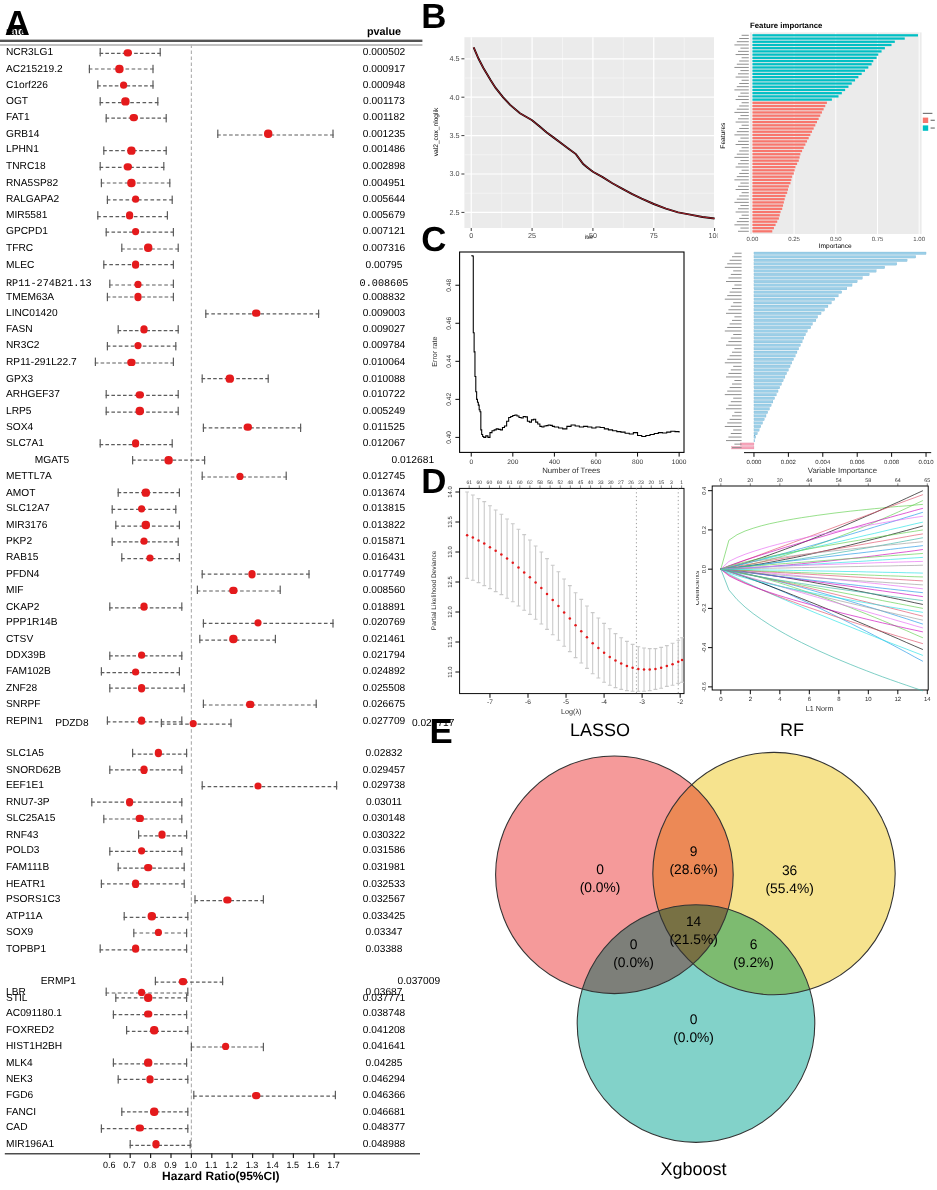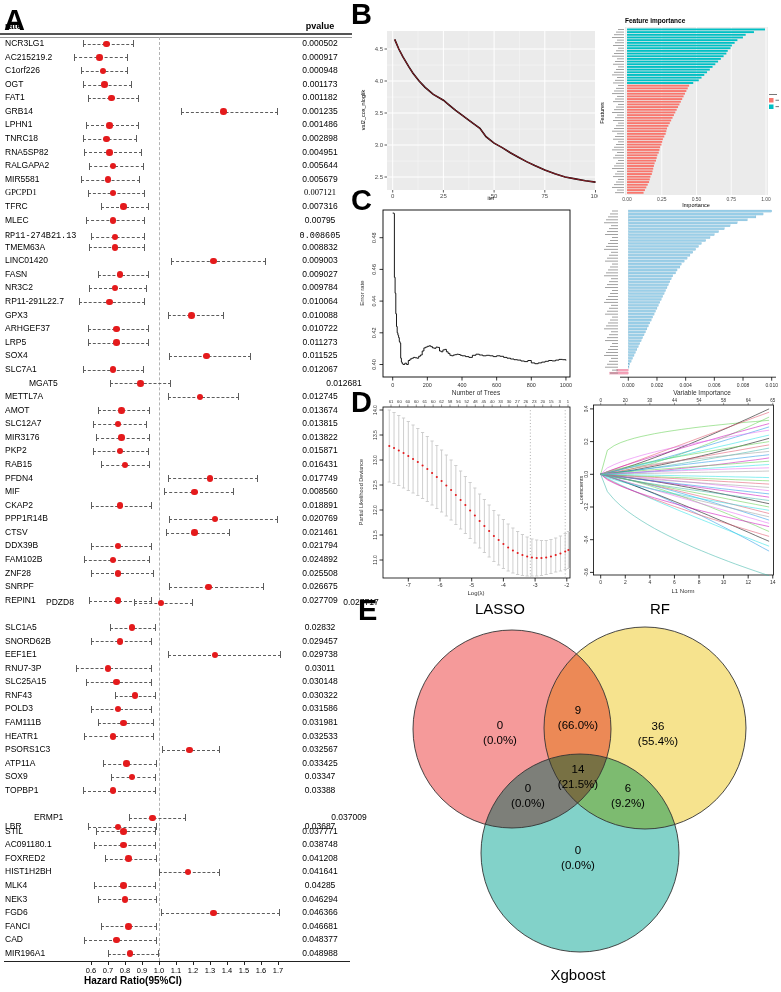--- a/index.html
+++ b/index.html
@@ -10,21 +10,21 @@
   .hline{position:absolute;left:0;width:352px;}
   .frow{position:absolute;left:0;width:352px;height:13.58px;}
   .fgene{position:absolute;left:5px;top:0;font-size:8.5px;line-height:13.58px;white-space:nowrap;}
   .fpval{position:absolute;left:288px;width:64px;text-align:center;font-size:8.5px;line-height:13.58px;}
   .fmark{position:absolute;top:0;height:100%;}
   .fdash{position:absolute;left:0;right:0;top:50%;border-top:1px dashed #5c5c5c;}
   .fcap{position:absolute;width:1px;height:7px;top:calc(50% - 3.5px);background:#5c5c5c;}
   .fdot{position:absolute;width:6.5px;height:6.5px;border-radius:50%;background:#e41a1c;top:calc(50% - 3.25px);}
   .ftick{position:absolute;width:1px;height:4px;background:#222;}
   .fticklab{position:absolute;width:24px;text-align:center;font-size:7.5px;}
-  .fxlabel{position:absolute;left:84px;width:200px;top:975px;text-align:left;font-size:10px;font-weight:700;}
+  .fxlabel{position:absolute;left:84px;width:200px;top:975px;text-align:center;font-size:10px;font-weight:700;}
   .refline{position:absolute;left:159px;top:37px;height:924px;width:0;border-left:1px dashed #b3b3b3;}
   svg{position:absolute;}
   svg text{font-family:"Liberation Sans","DejaVu Sans",sans-serif;}
   .vlabel{position:absolute;text-align:center;font-size:15px;}
   .vregion{position:absolute;text-align:center;font-size:11.5px;line-height:1.3;}
 </style>
 </head>
 <body>
 
 <div id="fig">
@@ -145,21 +145,21 @@
         <div class="frow" style="top: 172.8px;">
           <span class="fgene">MIR5581</span>
           <span class="fmark" style="left: 80.8px; width: 59.5px;">
             <span class="fdash"></span>
             <span class="fcap" style="left: 0px;"></span>
             <span class="fcap" style="right: 0px;"></span>
             <span class="fdot" style="left: calc(45.7143% - 3.25px);"></span>
           </span>
           <span class="fpval">0.005679</span>
         </div>
-        <div class="frow" style="top: 186.38px; font-family: Liberation Serif, serif;">
+        <div class="frow" style="top: 186.38px;">
           <span class="fgene">GPCPD1</span>
           <span class="fmark" style="left: 87.6px; width: 57.8px;">
             <span class="fdash"></span>
             <span class="fcap" style="left: 0px;"></span>
             <span class="fcap" style="right: 0px;"></span>
             <span class="fdot" style="left: calc(44.1176% - 3.25px);"></span>
           </span>
           <span class="fpval">0.007121</span>
         </div>
         <div class="frow" style="top: 199.96px;">
@@ -263,21 +263,21 @@
           <span class="fpval">0.010722</span>
         </div>
         <div class="frow" style="top: 335.76px;">
           <span class="fgene">LRP5</span>
           <span class="fmark" style="left: 87.6px; width: 61.2px;">
             <span class="fdash"></span>
             <span class="fcap" style="left: 0px;"></span>
             <span class="fcap" style="right: 0px;"></span>
             <span class="fdot" style="left: calc(47.2222% - 3.25px);"></span>
           </span>
-          <span class="fpval">0.011273</span>
+          <span class="fpval">0.005249</span>
         </div>
         <div class="frow" style="top: 349.34px;">
           <span class="fgene">SOX4</span>
           <span class="fmark" style="left: 169.2px; width: 81.6px;">
             <span class="fdash"></span>
             <span class="fcap" style="left: 0px;"></span>
             <span class="fcap" style="right: 0px;"></span>
             <span class="fdot" style="left: calc(45.8333% - 3.25px);"></span>
           </span>
           <span class="fpval">0.011525</span>
@@ -1438,21 +1438,21 @@
   <div class="vregion" style="left:460px;top:718px;width:80px">
     <div>0</div>
     <div>(0.0%)</div>
   </div>
   <div class="vregion" style="left:618px;top:719px;width:80px">
     <div>36</div>
     <div>(55.4%)</div>
   </div>
   <div class="vregion" style="left:538px;top:703px;width:80px">
     <div>9</div>
-    <div>(66.0%)</div>
+    <div>(28.6%)</div>
   </div>
   <div class="vregion" style="left:538px;top:762px;width:80px">
     <div>14</div>
     <div>(21.5%)</div>
   </div>
   <div class="vregion" style="left:488px;top:781px;width:80px">
     <div>0</div>
     <div>(0.0%)</div>
   </div>
   <div class="vregion" style="left:588px;top:781px;width:80px">

